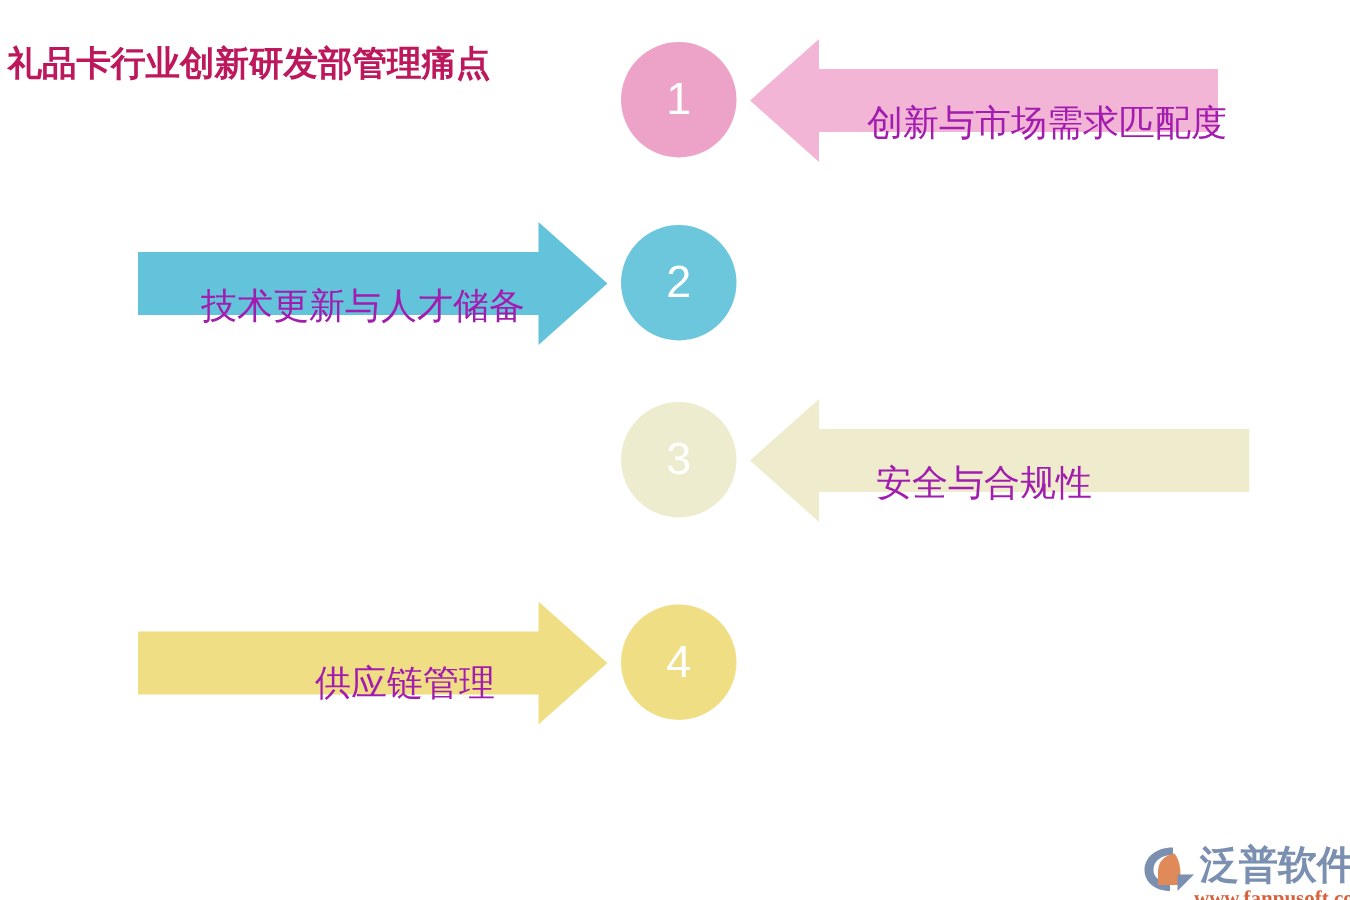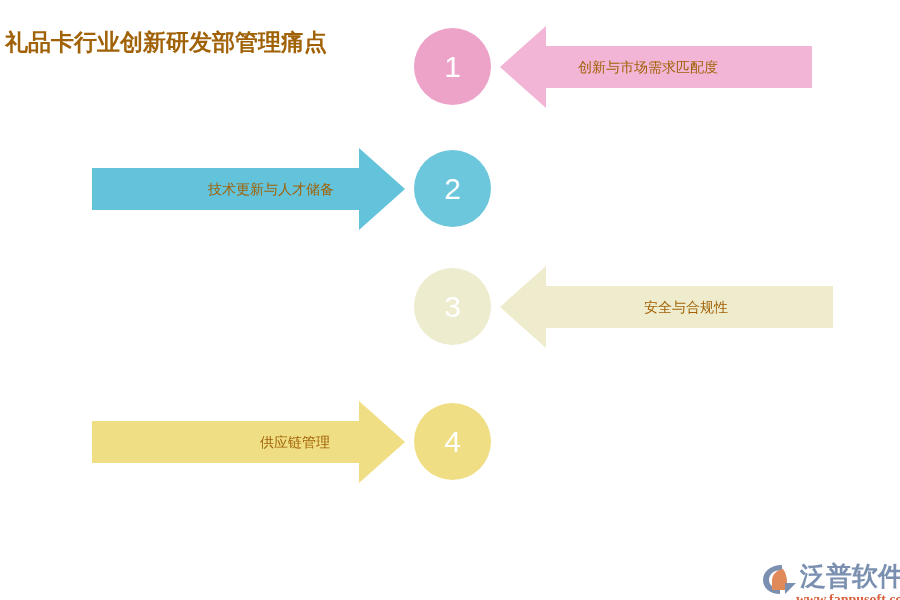--- a/index.html
+++ b/index.html
@@ -19,21 +19,21 @@
     left: 0; top: 0;
     width: 900px;
     height: 600px;
   }
   .page-title {
     position: absolute;
     left: 5px;
     top: 27px;
     font-size: 23px;
     font-weight: bold;
-    color: #a16207;
+    color: #be185d;
     letter-spacing: 0px;
     white-space: nowrap;
     line-height: 30px;
   }
   .row {
     position: absolute;
     left: 0;
     width: 900px;
   }
   .circle {
@@ -52,25 +52,25 @@
     height: 82px;
   }
   .arrow-svg {
     position: absolute;
     left: 0;
     top: 0;
     display: block;
   }
   .arrow-label {
     position: absolute;
-    top: 0;
+    top: 16px;
     height: 82px;
     line-height: 82px;
-    font-size: 14px;
-    color: #a16207;
+    font-size: 24px;
+    color: #a21caf;
     white-space: nowrap;
   }
   .label-right { text-align: right; }
   .label-left  { text-align: left; }
 
   
   .logo {
     position: absolute;
     left: 762px;
     top: 560px;
@@ -140,21 +140,21 @@
           </svg>
           <div class="arrow-label label-left" style="left: 78px; width: 150px; text-align: right;">安全与合规性</div>
         </div>
         <div class="circle" style="left: 414px; top: 268px; background: rgb(237, 236, 206);">3</div>
       </div>
       <div class="row" style="top: 0px;">
         <div class="arrow-wrap" style="left: 92px; top: 401px; width: 313px;">
           <svg class="arrow-svg" width="313" height="82" viewBox="0 0 313 82">
             <path d="M313,41 L267,0 L267,20 L0,20 L0,62 L267,62 L267,82 Z" fill="#f0de85"></path>
           </svg>
-          <div class="arrow-label label-right" style="left: 118px; width: 120px;">供应链管理</div>
+          <div class="arrow-label label-right" style="left: 118px; width: 120px; font-family: Liberation Mono, monospace;">供应链管理</div>
         </div>
         <div class="circle" style="left: 414px; top: 403px; background: rgb(240, 222, 133);">4</div>
       </div>
     </div>
 
   <div class="logo">
     <div class="logo-mark">
       <svg viewBox="0 0 36 32" width="36" height="32" aria-hidden="true">
         <path d="M20 2 C8 2 1 9 1 17 C1 25 8 31 18 31 L18 25 C11 25 7 22 7 17 C7 11 12 7 20 7 Z" fill="#7b90b0"></path>
         <path d="M21 6 C14 7 10 12 10 18 L10 27 L24 27 C26 20 25 11 21 6 Z" fill="#e08a5a"></path>

